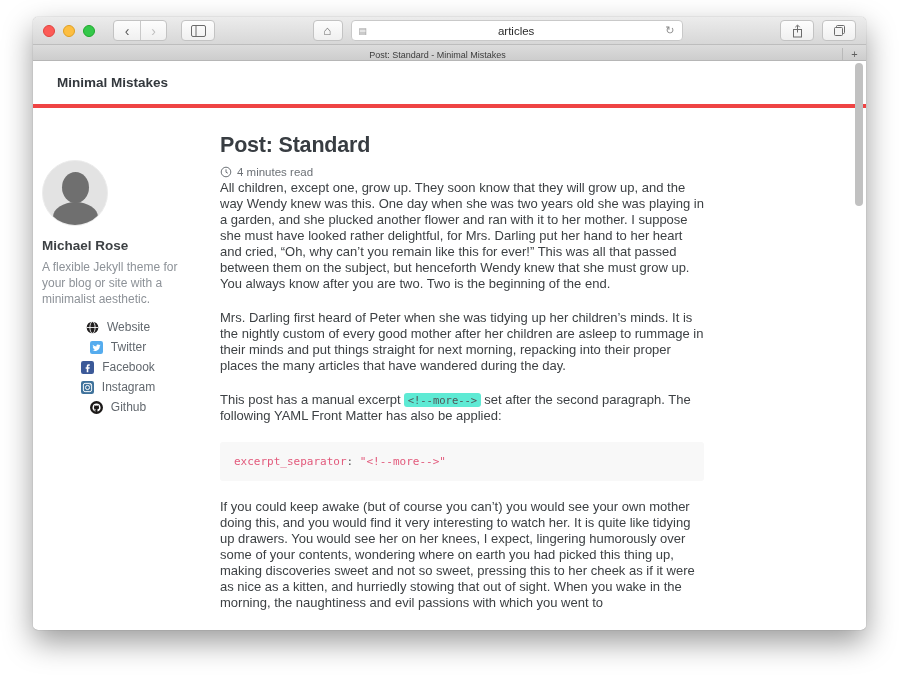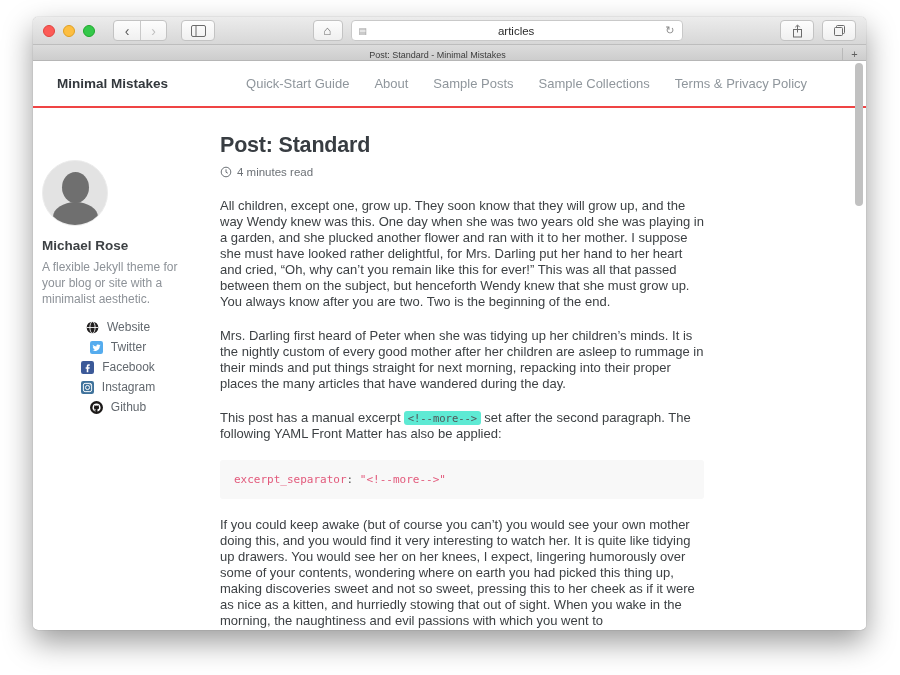--- a/index.html
+++ b/index.html
@@ -55,21 +55,21 @@
     border-bottom:1px solid #b6b6b6; display:flex; align-items:flex-end; }
   .tab-title { flex:1; display:flex; align-items:center; justify-content:center;
     font-size:9px; color:#3c3c3c; }
   .newtab-btn { width:24px; border-left:1px solid #b9b9b9; display:flex;
     align-items:center; justify-content:center; font-size:11px; color:#5f5f5f; }
 
   
   .content { position:relative; height:567px; background:#fff; overflow:hidden; color:#3d4144; }
 
   .masthead { height:47px; display:flex; align-items:center; padding:17px 24px;
-    border-bottom:2px solid #ef4444;text-align:right; }
+    border-bottom:4px solid #ef4444;text-align:right; }
   .site-title { font-size:13.5px; font-weight:700; color:#33383d; }
   .nav { display:flex; margin-left:78px; gap:25px; }
   .nav span { font-size:13px; color:#8f969c; cursor:pointer; }
 
   
   .authorbox { position:absolute; left:9px; top:99px; width:152px; }
   .avatar { width:66px; height:66px; border-radius:50%; background:#e3e3e3;
     border:1px solid #ececec; position:relative; overflow:hidden; }
   .avatar .head { position:absolute; left:19px; top:11px; width:27px; height:31px;
     border-radius:50%; background:#6f6f6f; }
@@ -84,21 +84,21 @@
 
   
   .article { position:absolute; left:187px; top:0; width:484px; padding-top:54px; }
   .breadcrumb { font-size:11.5px; font-weight:600; color:#3d4144; }
   .breadcrumb .crumb-link { color:#4fa5c7; cursor:pointer; }
   .breadcrumb .sep { margin:0 4px; color:#3d4144; }
   .breadcrumb .current { font-weight:700; }
 
   .post-title { margin-top:18px; font-size:21.5px; line-height:25px; font-weight:700;
     color:#383d42; letter-spacing:-0.2px; }
-  .post-meta { margin-top:8px; margin-bottom:20px; display:flex; align-items:center;
+  .post-meta { margin-top:8px; margin-bottom:2px; display:flex; align-items:center;
     gap:5px; font-size:11.5px; color:#6c7176; }
 
   .body-text p { font-size:13px; line-height:16px; margin:0 0 18px 0; color:#3d4144; }
   .inline-code { font-family:"DejaVu Sans Mono", monospace; font-size:10.5px;
     background:#5eead4; border-radius:3px; padding:1px 4px; margin:0 3px; color:#515558; }
   .code-block { background:#f8f8f8; border-radius:3px; padding:12px 14px; margin:0 0 18px 0;
     font-family:"DejaVu Sans Mono", monospace; font-size:11px; line-height:15px; }
   .code-key { color:#e2597b; }
   .code-colon { color:#5a5a5a; }
   .code-string { color:#e2597b; }
@@ -156,27 +156,20 @@
 
     <div class="tabbar">
       <div class="tab-title">Post: Standard - Minimal Mistakes</div>
       <div class="newtab-btn">+</div>
     </div>
 
     <div class="content">
 
       <div class="masthead">
         <span class="site-title">Minimal Mistakes</span>
-        <div class="nav">
-          <span>Quick-Start Guide</span>
-          <span>About</span>
-          <span>Sample Posts</span>
-          <span>Sample Collections</span>
-          <span>Terms &amp; Privacy Policy</span>
-        </div>
       </div>
 
       <div class="authorbox">
         <div class="avatar">
           <div class="head"></div>
           <div class="shoulders"></div>
         </div>
         <div class="author-name">Michael Rose</div>
         <div class="author-bio">A flexible Jekyll theme for your blog or site with a minimalist aesthetic.</div>
         <div class="author-links">

